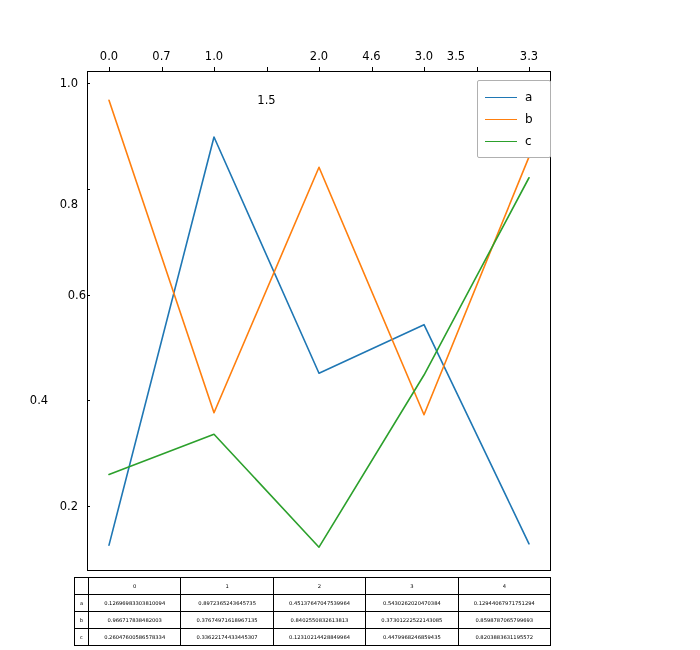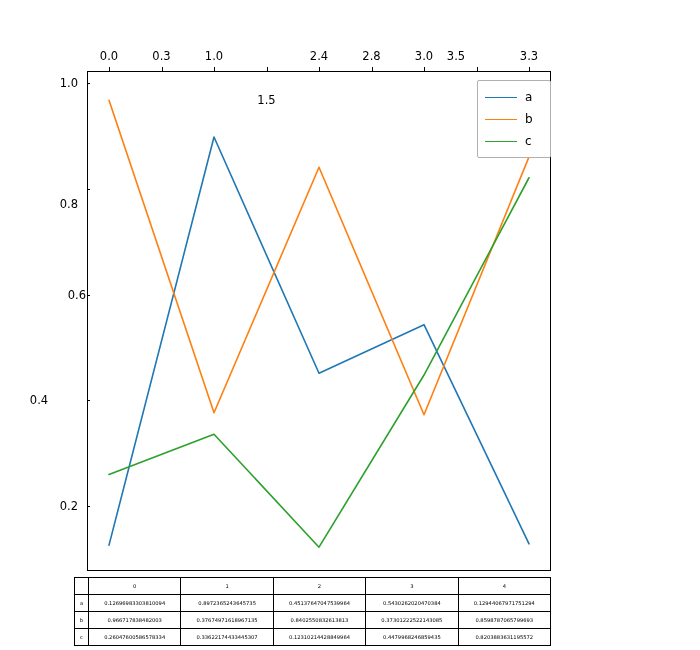--- a/index.html
+++ b/index.html
@@ -127,29 +127,29 @@
     <svg id="plot-svg" width="462" height="498">
         <polyline points="21.00,473.12 126.00,65.04 231.00,301.25 336.00,252.69 441.00,471.81" fill="none" stroke="#1f77b4" stroke-width="1.6" stroke-linejoin="round" stroke-linecap="round"></polyline>
         <polyline points="21.00,28.23 126.00,340.79 231.00,95.23 336.00,342.77 441.00,84.83" fill="none" stroke="#ff7f0e" stroke-width="1.6" stroke-linejoin="round" stroke-linecap="round"></polyline>
         <polyline points="21.00,402.39 126.00,362.26 231.00,475.17 336.00,303.04 441.00,105.75" fill="none" stroke="#2ca02c" stroke-width="1.6" stroke-linejoin="round" stroke-linecap="round"></polyline>
       </svg>
   </div>
 
   <div id="xticks">
       <div class="tick-label xtick" style="left: 109px; top: 49px;">0.0</div>
       <div class="tick-mark xtick-mark" style="left: 109px; top: 67px;"></div>
-      <div class="tick-label xtick" style="left: 161.5px; top: 49px;">0.3</div>
+      <div class="tick-label xtick" style="left: 161.5px; top: 49px;">0.7</div>
       <div class="tick-mark xtick-mark" style="left: 161.5px; top: 67px;"></div>
       <div class="tick-label xtick" style="left: 214px; top: 49px;">1.0</div>
       <div class="tick-mark xtick-mark" style="left: 214px; top: 67px;"></div>
       <div class="tick-label xtick" style="left: 266.5px; top: 49px; margin-top: 44px;">1.5</div>
       <div class="tick-mark xtick-mark" style="left: 266.5px; top: 67px;"></div>
-      <div class="tick-label xtick" style="left: 319px; top: 49px;">2.4</div>
+      <div class="tick-label xtick" style="left: 319px; top: 49px;">2.0</div>
       <div class="tick-mark xtick-mark" style="left: 319px; top: 67px;"></div>
-      <div class="tick-label xtick" style="left: 371.5px; top: 49px;">2.8</div>
+      <div class="tick-label xtick" style="left: 371.5px; top: 49px;">4.6</div>
       <div class="tick-mark xtick-mark" style="left: 371.5px; top: 67px;"></div>
       <div class="tick-label xtick" style="left: 424px; top: 49px;">3.0</div>
       <div class="tick-mark xtick-mark" style="left: 424px; top: 67px;"></div>
       <div class="tick-label xtick" style="left: 456px; top: 49px; text-align: center;">3.5</div>
       <div class="tick-mark xtick-mark" style="left: 476.5px; top: 67px;"></div>
       <div class="tick-label xtick" style="left: 529px; top: 49px;">3.3</div>
       <div class="tick-mark xtick-mark" style="left: 529px; top: 67px;"></div>
     </div>
 
   <div id="yticks">

